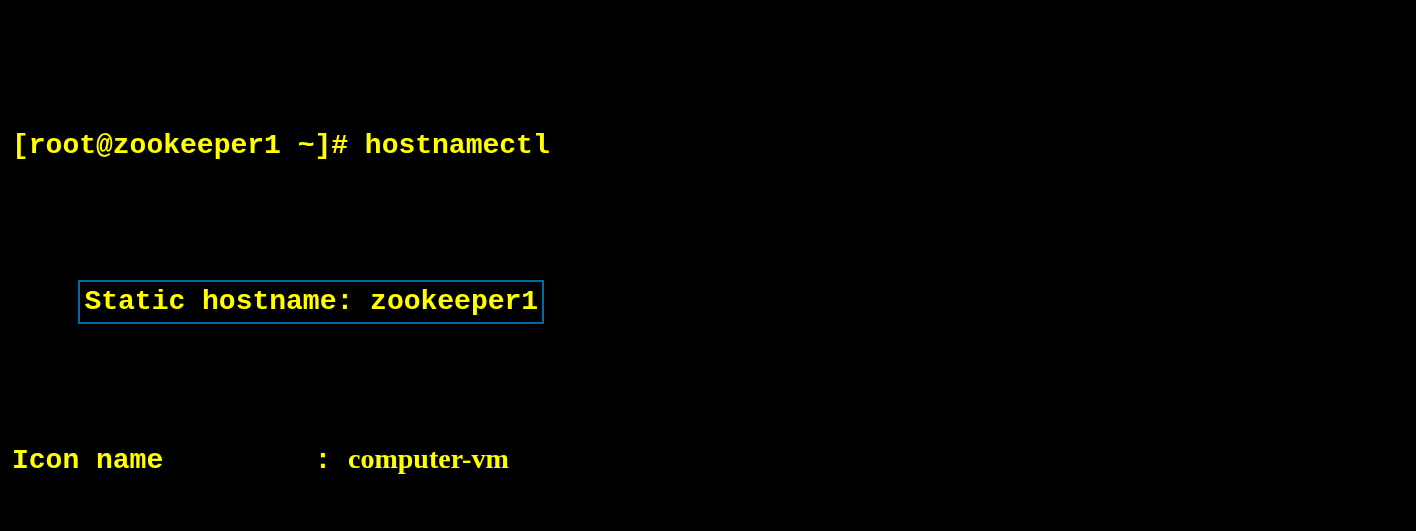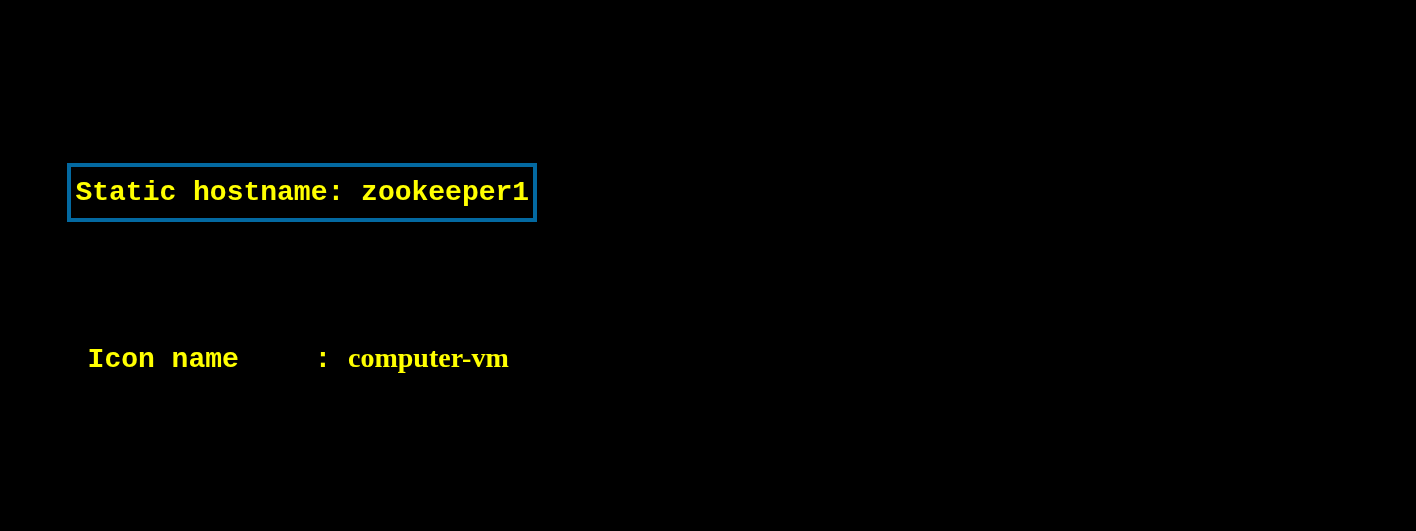--- a/index.html
+++ b/index.html
@@ -12,40 +12,41 @@
     line-height: 1.4;
     font-weight: bold;
   }
   .terminal {
     white-space: pre;
   }
   .line {
     display: block;
   }
   .highlight {
-    border: 4px solid #0369a1;
-    padding: 6px 4px;
-    margin: -2px 5px;
+    border: 2px solid #0369a1;
+    padding: 0 4px;
+    margin: -2px 16px;
     display: inline-block;
   }
   .label {
     display: inline-block;
     width: 18ch;
-    text-align: center;
+    text-align: left;
   }
   .value {
     display: inline-block;
     font-family: Liberation Serif, serif;
   }
 </style>
 </head>
 <body>
 
 <div class="terminal">
 
+  <span class="line"><span>[root@zookeeper1 ~]# </span><span>hostnamectl</span></span>
 
   <span class="line">   <span class="highlight"><span>Static hostname</span><span>: </span><span>zookeeper1</span></span></span>
 
   <span class="line"><span class="label">Icon name</span><span>: </span><span class="value">computer-vm</span></span>
 
   
 
   
 
   

